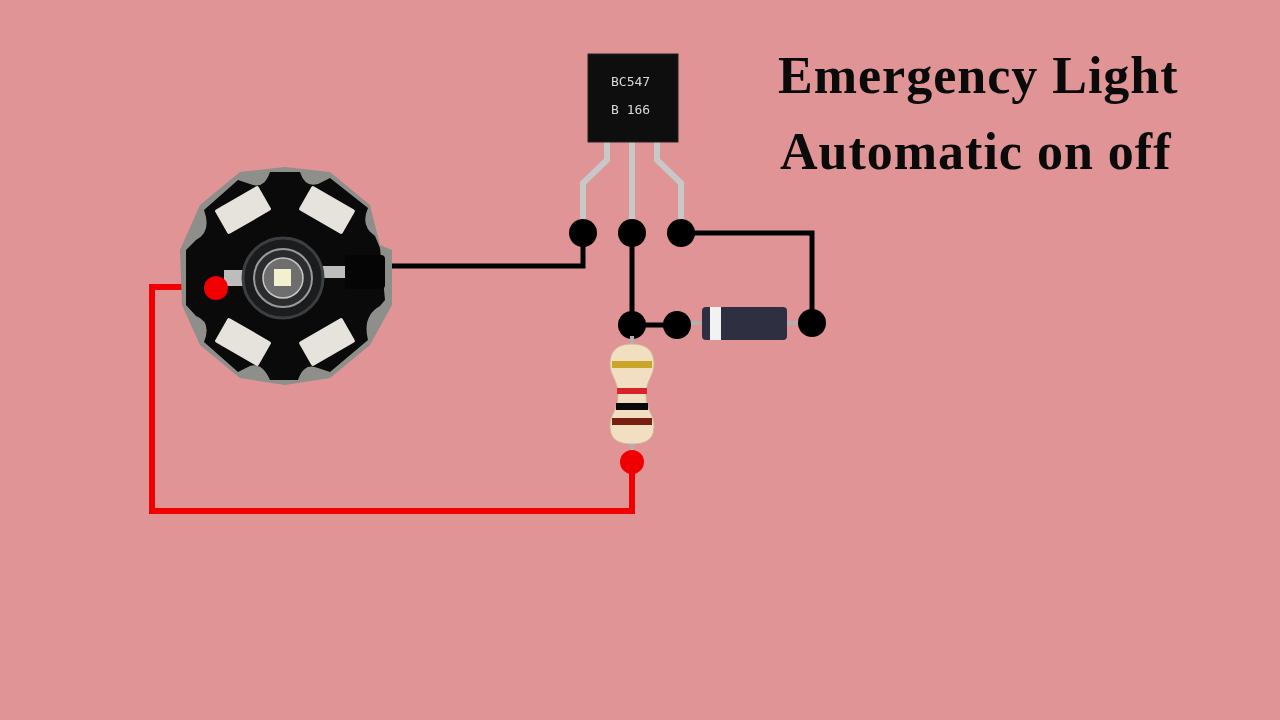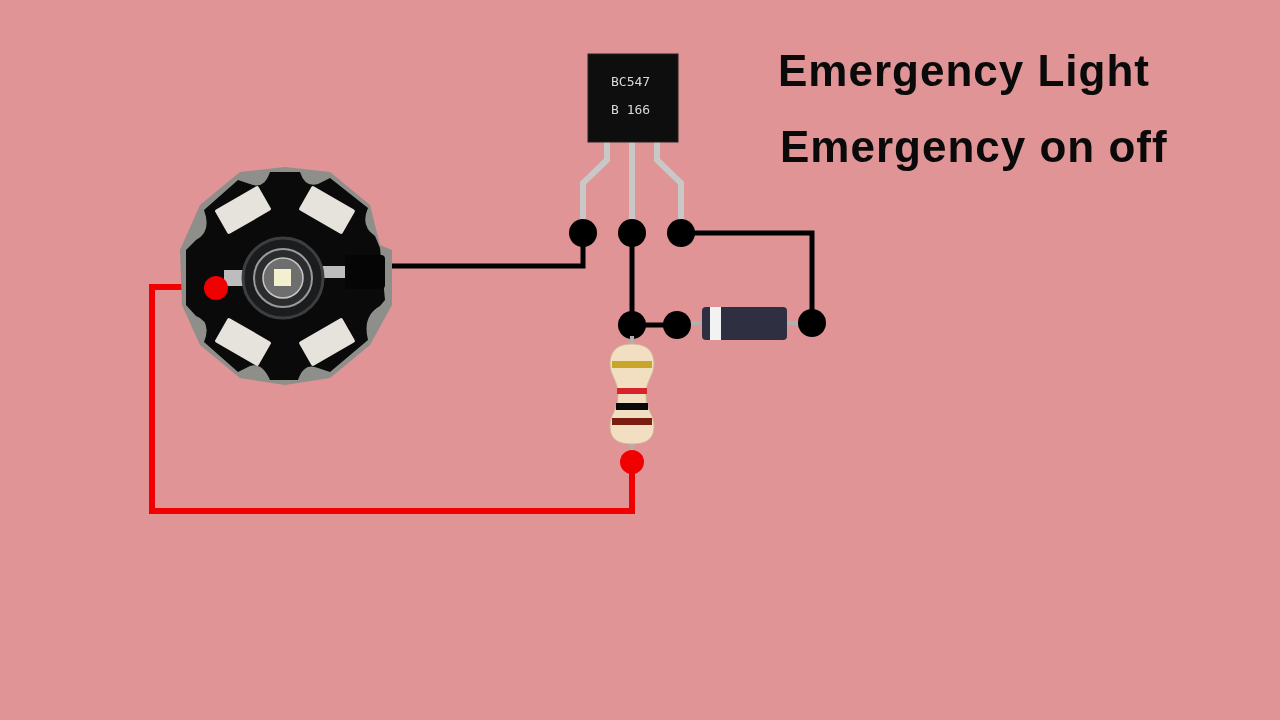--- a/index.html
+++ b/index.html
@@ -5,24 +5,24 @@
     html, body { margin: 0; padding: 0; }
     body {
       width: 1280px; height: 720px; overflow: hidden;
       background: #E09496;
       position: relative;
       font-family: "DejaVu Sans", sans-serif;
     }
     #stage { position: absolute; left: 0; top: 0; width: 1280px; height: 720px; }
     .title-line {
       position: absolute;
-      font-family: Liberation Sans, sans-serif;
+      font-family: Liberation Serif, serif;
       font-weight: bold;
       color: #0a0a0a;
-      font-size: 44px;
+      font-size: 52px;
       letter-spacing: 1px;
       white-space: nowrap;
     }
     #title-1 { left: 778px; top: 46px; }
     #title-2 { left: 780px; top: 122px; }
     .chip-text {
       font-family: "DejaVu Sans Mono", monospace;
       font-size: 13px;
       fill: #d8d8d8;
     }
@@ -99,13 +99,13 @@
     <circle cx="283" cy="278" r="29" fill="#2A2C2E" stroke="#9A9A9A" stroke-width="2"></circle>
     <circle cx="283" cy="278" r="20" fill="#6E6E6E" stroke="#C8C8C8" stroke-width="1.5"></circle>
     <rect x="274" y="269" width="17" height="17" fill="#F3F0CF"></rect>
 
     <rect x="345" y="255" width="40" height="34" rx="4" fill="#050505"></rect>
   </g>
   <circle cx="216" cy="288" r="12" fill="#F00000"></circle>
 </svg>
 
 <div class="title-line" id="title-1">Emergency Light</div>
-<div class="title-line" id="title-2">Emergency on off</div>
+<div class="title-line" id="title-2">Automatic on off</div>
 
 </body></html>

